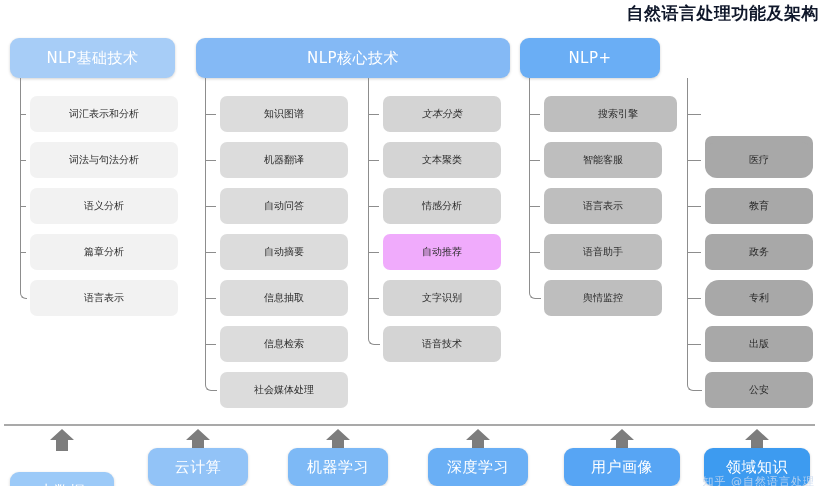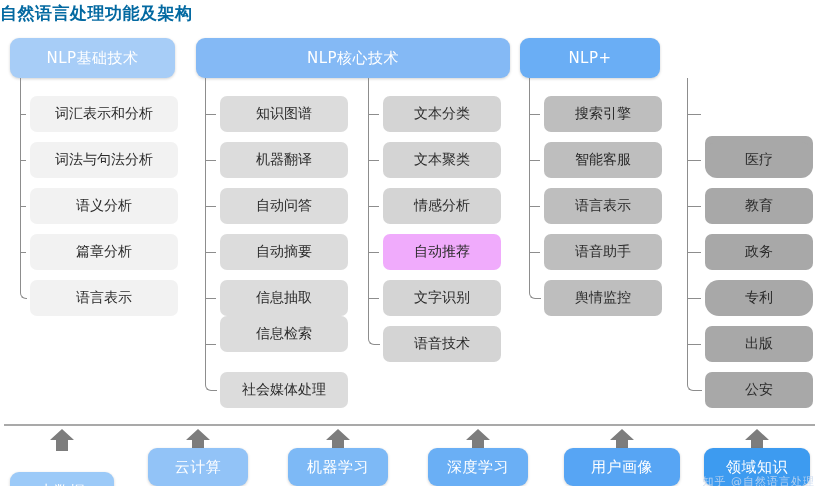--- a/index.html
+++ b/index.html
@@ -8,42 +8,42 @@
     background:#ffffff;
     font-family:"DejaVu Sans","Liberation Sans",sans-serif;
     overflow:hidden;
     position:relative;
   }
   #diagram{position:relative;width:819px;height:486px;}
 
   
   .title{
     position:absolute;left:0;top:2px;width:819px;
-    text-align:left;
-    font-size:17px;font-weight:bold;color:#0369a1;
+    text-align:right;
+    font-size:17px;font-weight:bold;color:#0f172a;
     letter-spacing:.5px;
   }
 
   
   .abs{position:absolute;box-sizing:border-box;}
 
   
   .hdr{
     border-radius:9px;
     display:flex;align-items:center;justify-content:center;
     color:#ffffff;font-size:15px;font-weight:500;
     box-shadow:0 1px 3px rgba(0,0,0,.18);
     letter-spacing:.5px;
   }
 
   
   .item{
     border-radius:7px;
     display:flex;align-items:center;justify-content:center;
-    font-size:14px;color:#2b2b2b;
+    font-size:10px;color:#2b2b2b;
     height:36px;
     text-align:center;
   }
 
   
   .vline{position:absolute;width:1px;background:#8d8d8d;}
   .hline{position:absolute;height:1px;background:#8d8d8d;}
   .elbow{
     position:absolute;
     border-left:1px solid #8d8d8d;
@@ -115,41 +115,41 @@
       <div class="item" style="position: absolute; left: 35px; top: 0px; width: 128px; background-color: rgb(220, 220, 220);">知识图谱</div>
       <div class="hline" style="left: 20px; top: 64px; width: 11px;"></div>
       <div class="item" style="position: absolute; left: 35px; top: 46px; width: 128px; background-color: rgb(220, 220, 220);">机器翻译</div>
       <div class="hline" style="left: 20px; top: 110px; width: 11px;"></div>
       <div class="item" style="position: absolute; left: 35px; top: 92px; width: 128px; background-color: rgb(220, 220, 220);">自动问答</div>
       <div class="hline" style="left: 20px; top: 156px; width: 11px;"></div>
       <div class="item" style="position: absolute; left: 35px; top: 138px; width: 128px; background-color: rgb(220, 220, 220);">自动摘要</div>
       <div class="hline" style="left: 20px; top: 202px; width: 11px;"></div>
       <div class="item" style="position: absolute; left: 35px; top: 184px; width: 128px; background-color: rgb(220, 220, 220);">信息抽取</div>
       <div class="hline" style="left: 20px; top: 248px; width: 11px;"></div>
-      <div class="item" style="position: absolute; left: 35px; top: 220px; width: 128px; background-color: rgb(220, 220, 220);">信息检索</div>
+      <div class="item" style="position: absolute; left: 35px; top: 230px; width: 128px; background-color: rgb(220, 220, 220);">信息检索</div>
       <div class="item" style="position: absolute; left: 35px; top: 276px; width: 128px; background-color: rgb(220, 220, 220);">社会媒体处理</div>
     </div>
   <div class="abs" id="col2" style="left:348px;top:96px;width:160px;">
       <div class="elbow" style="left: 20px; top: 0px; width: 11px; height: 248px;"></div>
       <div class="hline" style="left: 20px; top: 18px; width: 11px;"></div>
-      <div class="item" style="position: absolute; left: 35px; top: 0px; width: 118px; background-color: rgb(212, 212, 212);">文本分类</div>
+      <div class="item" style="position: absolute; left: 35px; top: 0px; width: 118px; background-color: rgb(212, 212, 212); font-style: italic;">文本分类</div>
       <div class="hline" style="left: 20px; top: 64px; width: 11px;"></div>
       <div class="item" style="position: absolute; left: 35px; top: 46px; width: 118px; background-color: rgb(212, 212, 212);">文本聚类</div>
       <div class="hline" style="left: 20px; top: 110px; width: 11px;"></div>
       <div class="item" style="position: absolute; left: 35px; top: 92px; width: 118px; background-color: rgb(212, 212, 212);">情感分析</div>
       <div class="hline" style="left: 20px; top: 156px; width: 11px;"></div>
       <div class="item" style="position: absolute; left: 35px; top: 138px; width: 118px; background-color: #f0abfc;">自动推荐</div>
       <div class="hline" style="left: 20px; top: 202px; width: 11px;"></div>
       <div class="item" style="position: absolute; left: 35px; top: 184px; width: 118px; background-color: rgb(212, 212, 212);">文字识别</div>
       <div class="item" style="position: absolute; left: 35px; top: 230px; width: 118px; background-color: rgb(212, 212, 212);">语音技术</div>
     </div>
   <div class="abs" id="col3" style="left:509px;top:96px;width:155px;">
       <div class="elbow" style="left: 20px; top: 0px; width: 11px; height: 202px;"></div>
       <div class="hline" style="left: 20px; top: 18px; width: 11px;"></div>
-      <div class="item" style="position: absolute; left: 35px; top: 0px; width: 118px; background-color: rgb(190, 190, 190);">搜索引擎</div>
+      <div class="item" style="position: absolute; left: 35px; top: 0px; width: 118px; background-color: rgb(190, 190, 190); padding-left: 15px;">搜索引擎</div>
       <div class="hline" style="left: 20px; top: 64px; width: 11px;"></div>
       <div class="item" style="position: absolute; left: 35px; top: 46px; width: 118px; background-color: rgb(190, 190, 190);">智能客服</div>
       <div class="hline" style="left: 20px; top: 110px; width: 11px;"></div>
       <div class="item" style="position: absolute; left: 35px; top: 92px; width: 118px; background-color: rgb(190, 190, 190);">语言表示</div>
       <div class="hline" style="left: 20px; top: 156px; width: 11px;"></div>
       <div class="item" style="position: absolute; left: 35px; top: 138px; width: 118px; background-color: rgb(190, 190, 190);">语音助手</div>
       <div class="item" style="position: absolute; left: 35px; top: 184px; width: 118px; background-color: rgb(190, 190, 190);">舆情监控</div>
     </div>
   <div class="abs" id="col4" style="left:667px;top:96px;width:152px;">
       <div class="elbow" style="left: 20px; top: 0px; width: 14px; height: 294px;"></div>

